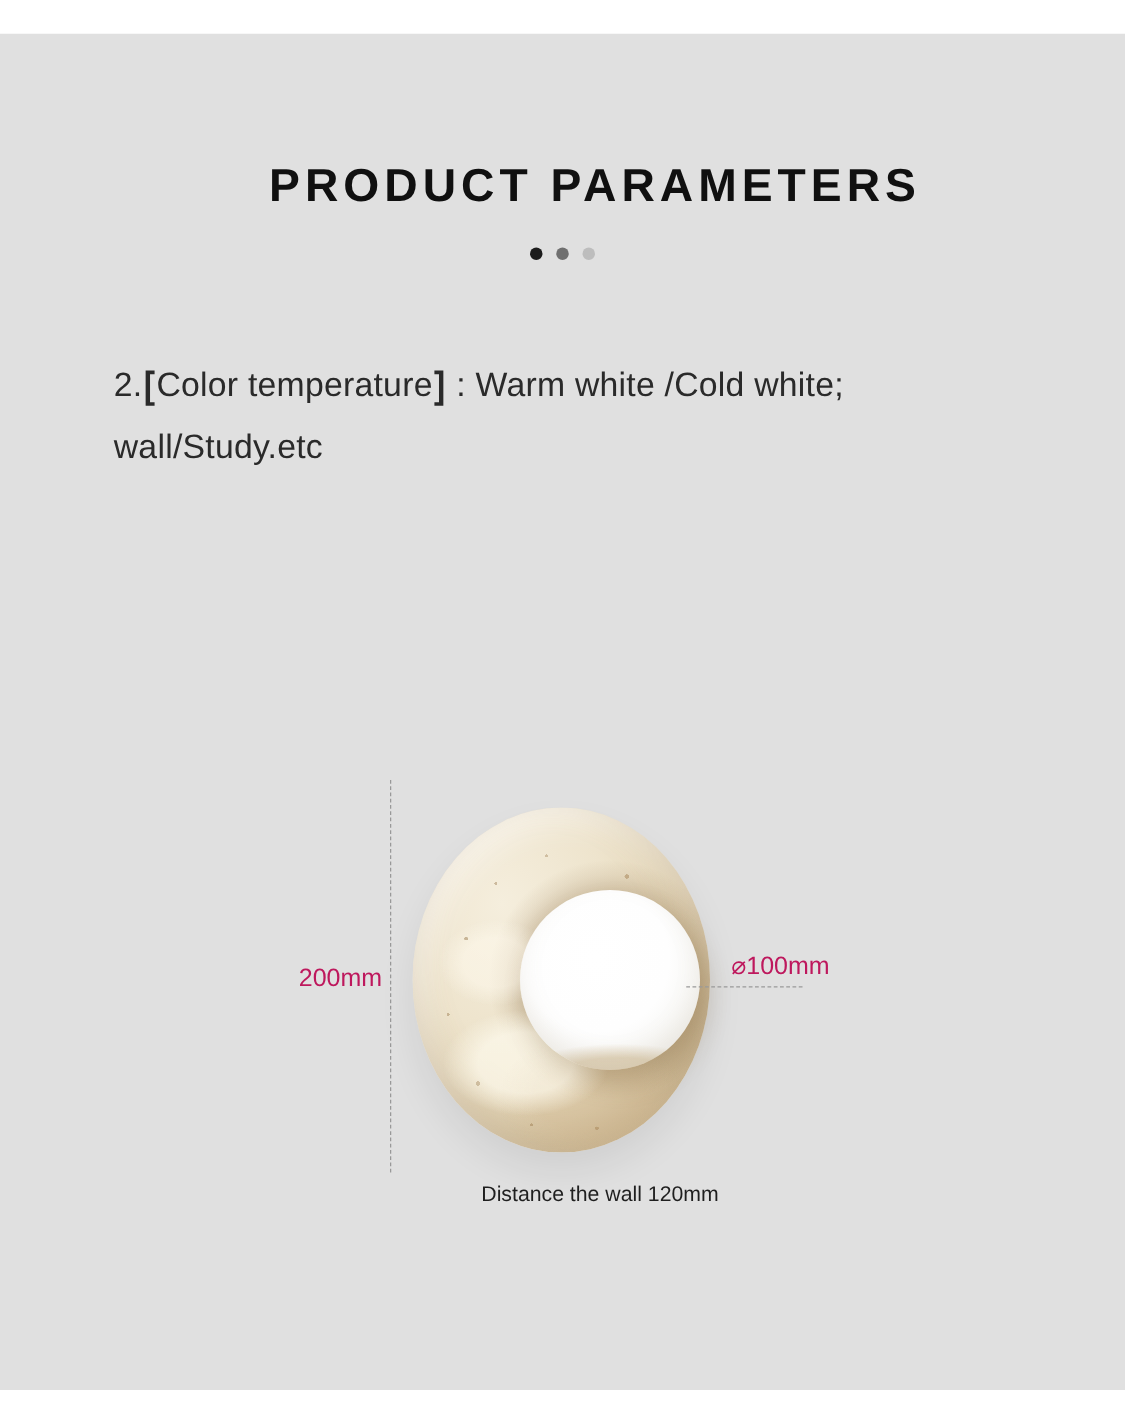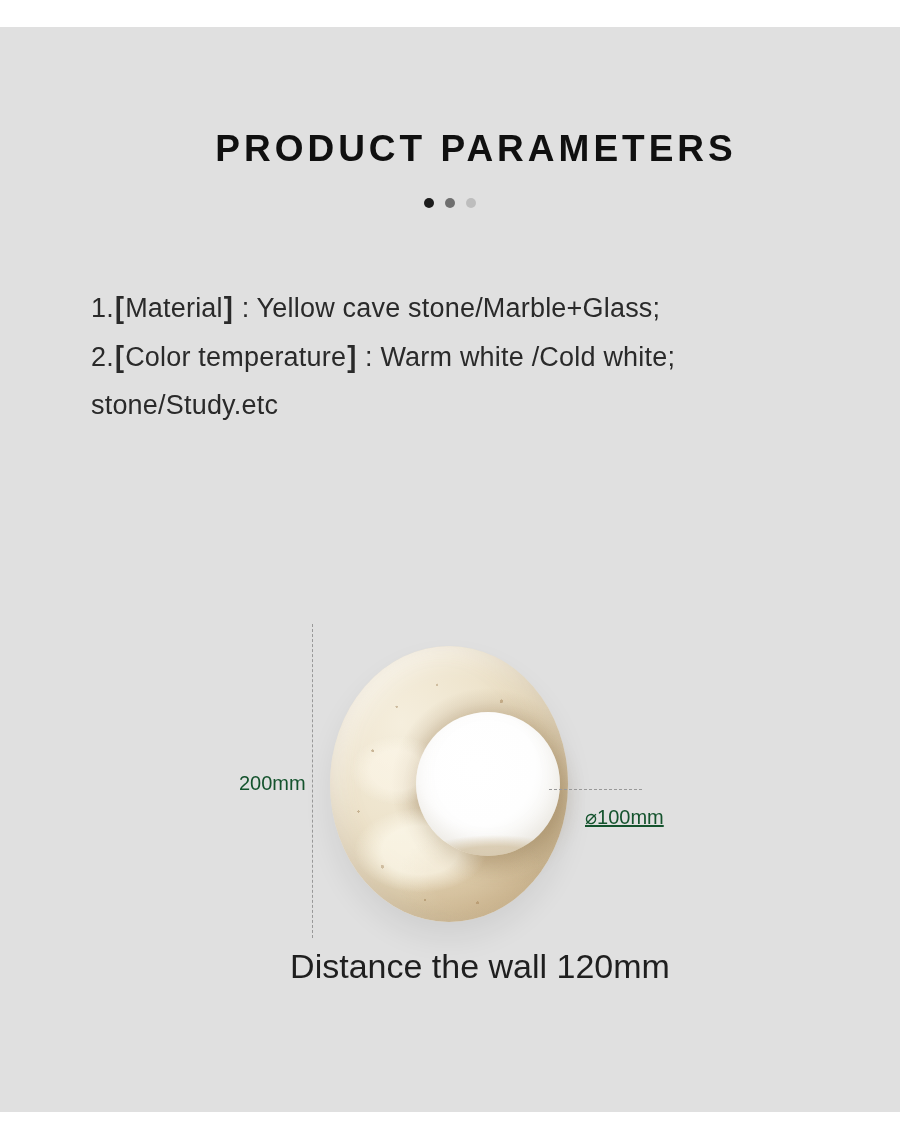--- a/index.html
+++ b/index.html
@@ -31,26 +31,26 @@
 
   
   .dim-line-v{
     position:absolute;left:312px;top:624px;height:314px;width:0;
     border-left:1px dashed #999999;
   }
   .dim-line-h{
     position:absolute;left:549px;top:789px;width:93px;height:0;
     border-top:1px dashed #999999;
   }
-  .dim-label{position:absolute;font-size:20px;color:#14532d;line-height:1;white-space:nowrap;}
+  .dim-label{position:absolute;font-size:20px;color:#be185d;line-height:1;white-space:nowrap;}
   .dim-label.height{left:239px;top:773px;}
-  .dim-label.diameter{left:585px;top:807px;text-decoration:underline;}
+  .dim-label.diameter{left:585px;top:763px;}
   .caption{
     position:absolute;left:60px;top:946px;width:840px;
-    text-align:center;font-size:34px;color:#1f1f1f;line-height:1.2;
+    text-align:center;font-size:17px;color:#1f1f1f;line-height:1.2;
   }
   .stone{
     position:absolute;left:330px;top:646px;width:238px;height:276px;
     border-radius:50%;
     background:
       radial-gradient(circle 95px at 66% 50%, rgba(140,110,70,0) 0 58px, rgba(140,110,70,0.25) 72px, rgba(140,110,70,0.10) 84px, rgba(140,110,70,0) 96px),
       radial-gradient(ellipse at 30% 28%, #f5eedd 0%, #eee4cd 35%, #e4d6b8 62%, #d6c29c 86%, #cbb48a 100%);
     box-shadow:
       inset -8px -16px 32px rgba(150,120,80,0.35),
       inset 8px 12px 22px rgba(255,255,255,0.55),
@@ -97,23 +97,22 @@
 
   <div class="title">PRODUCT PARAMETERS</div>
 
   <div class="dots">
     <span class="dot" style="background: rgb(28, 28, 28);"></span>
     <span class="dot" style="background: rgb(111, 111, 111);"></span>
     <span class="dot" style="background: rgb(189, 189, 189);"></span>
   </div>
 
   <div class="specs">
-    <div class="spec-line">1.<span class="lb">[</span>Material<span class="rb">]</span> : Yellow cave stone/Marble+Glass;</div>
     <div class="spec-line">2.<span class="lb">[</span>Color temperature<span class="rb">]</span> : Warm white /Cold white;</div>
-    <div class="spec-line">stone/Study.etc</div>
+    <div class="spec-line">wall/Study.etc</div>
   </div>
 
   <div>
     <div class="dim-line-v"></div>
     <div class="dim-label height">200mm</div>
 
     <div class="stone"></div>
     <div class="globe"></div>
 
     <div class="dim-line-h"></div>

